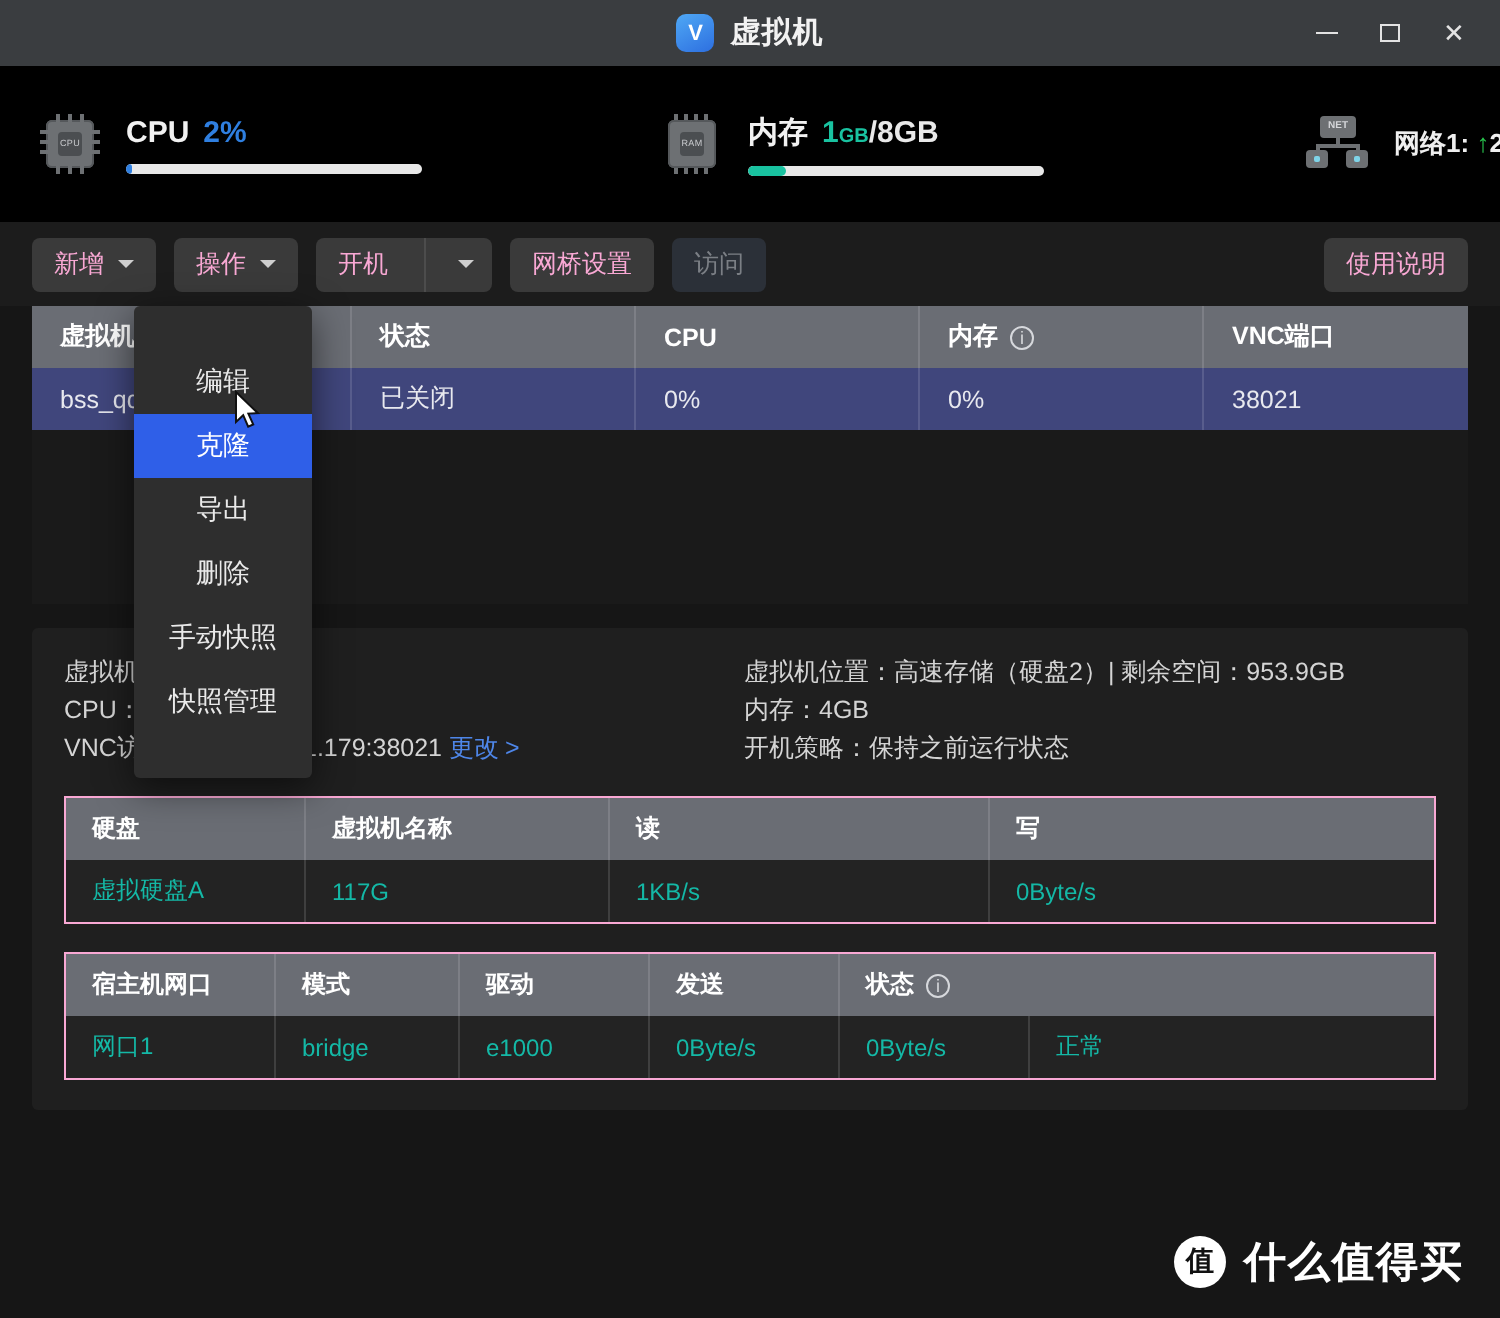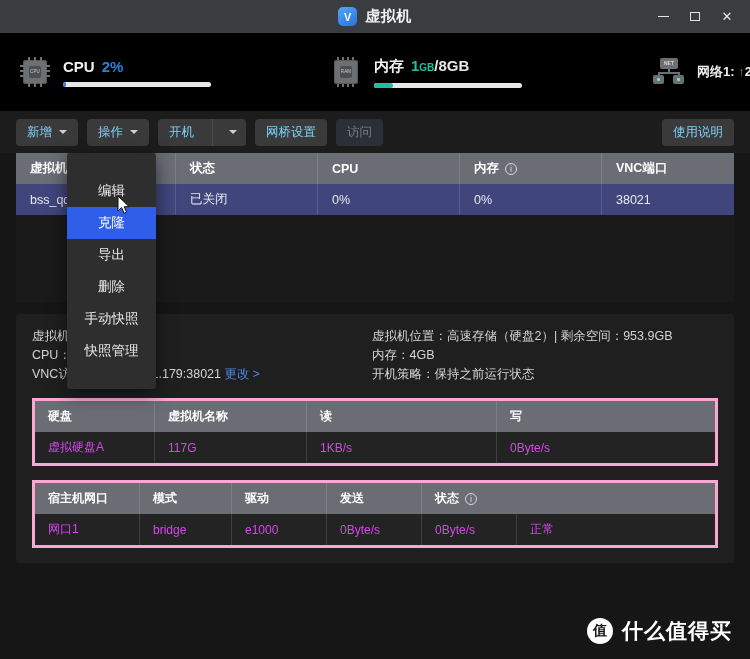--- a/index.html
+++ b/index.html
@@ -90,21 +90,21 @@
   .sp1 { margin-left: 118px; }
   .sp2 { margin-left: 130px; }
 
   
   .toolbar {
     height: 42px; background: #1c1c1c; display: flex; align-items: center;
     padding: 0 16px; gap: 9px;
   }
   .tb-btn {
     height: 27px; padding: 0 11px; background: #3a3a3a; border-radius: 4px;
-    color: #7dd3fc; font-size: 12.5px; display: flex; align-items: center; gap: 7px;
+    color: #f9a8d4; font-size: 12.5px; display: flex; align-items: center; gap: 7px;
     cursor: default; white-space: nowrap;
   }
   .tb-btn.split { padding: 0; }
   .tb-btn.split .sp-main { padding: 0 11px; height: 27px; display: flex; align-items: center; }
   .tb-btn.split .sp-div { width: 1px; height: 27px; background: #4c4c4c; }
   .tb-btn.split .sp-arrow { padding: 0 9px; height: 27px; display: flex; align-items: center; }
   .tb-btn.muted { background: #2b3038; color: #7b7f85; }
   .caret { width: 0; height: 0; border-left: 4px solid transparent; border-right: 4px solid transparent;
            border-top: 4.5px solid #cfcfcf; display: block; }
   .tb-right { margin-left: auto; }
@@ -137,26 +137,26 @@
   .details {
     margin: 12px 16px 0; background: #1f1f1f; border-radius: 3px;
     padding: 13px 16px 15px;
   }
   .det-grid { display: flex; font-size: 12.5px; color: #d4d4d4; }
   .det-col { line-height: 19px; }
   .det-col.left { width: 340px; }
   .det-link { color: #4e86e8; cursor: default; }
   .det-arrow { color: #4e86e8; margin-left: 3px; }
 
-  .sub-table { margin-top: 14px; border: 3px solid #f9a8d4; }
+  .sub-table { margin-top: 14px; border: 1px solid #f9a8d4; }
   .st-row { display: flex; }
   .st-head { background: #6a6d74; }
   .st-head .st-cell { color: #fff; font-weight: bold; }
   .st-body { background: #232323; }
-  .st-body .st-cell { color: #d946ef; }
+  .st-body .st-cell { color: #14b8a6; }
   .st-cell {
     height: 31px; display: flex; align-items: center; gap: 6px;
     padding: 0 13px; font-size: 12px;
     border-right: 1px solid rgba(255,255,255,.13); white-space: nowrap; overflow: hidden;
   }
   .st-cell:last-child { border-right: none; }
   .d1 { width: 120px; } .d2 { width: 152px; } .d3 { width: 190px; } .d4 { flex: 1; }
   .n1 { width: 105px; } .n2 { width: 92px; } .n3 { width: 95px; }
   .n4 { width: 95px; } .n5 { width: 95px; } .n6 { flex: 1; }
 

